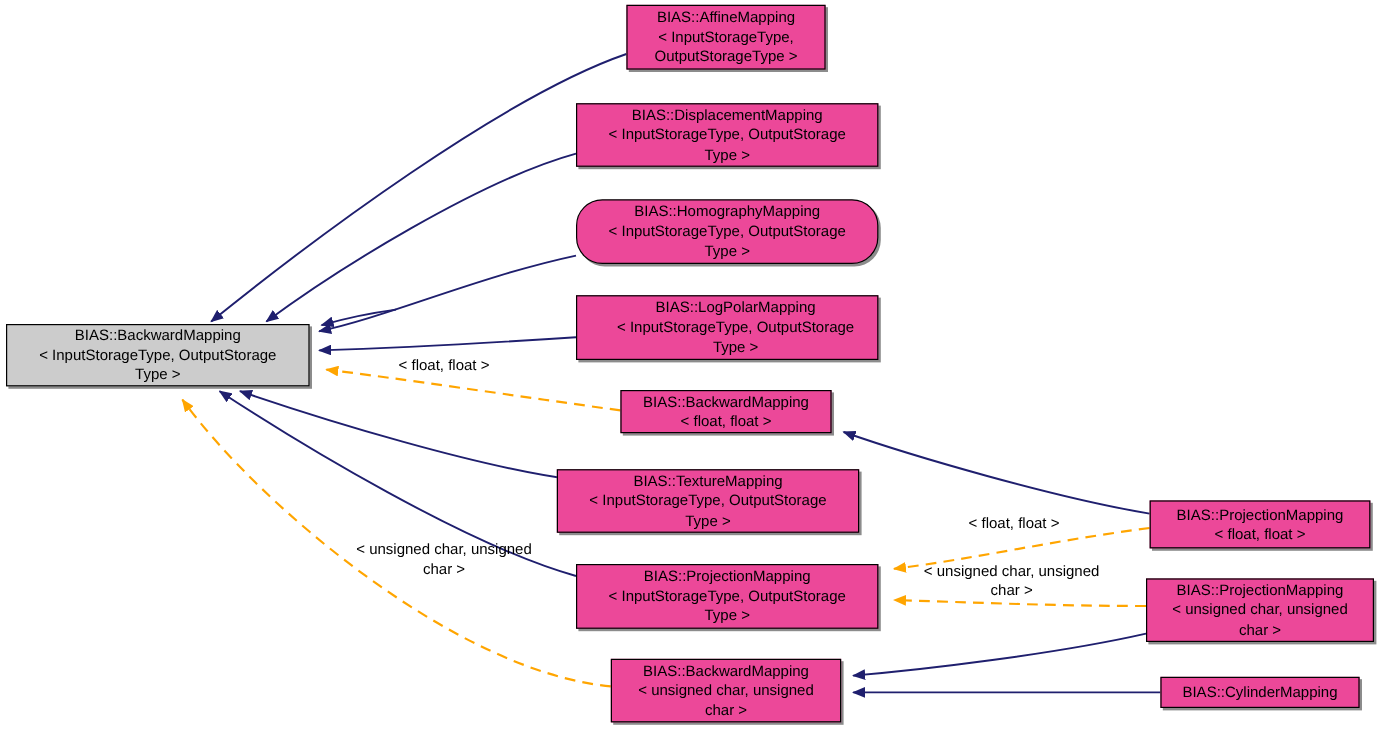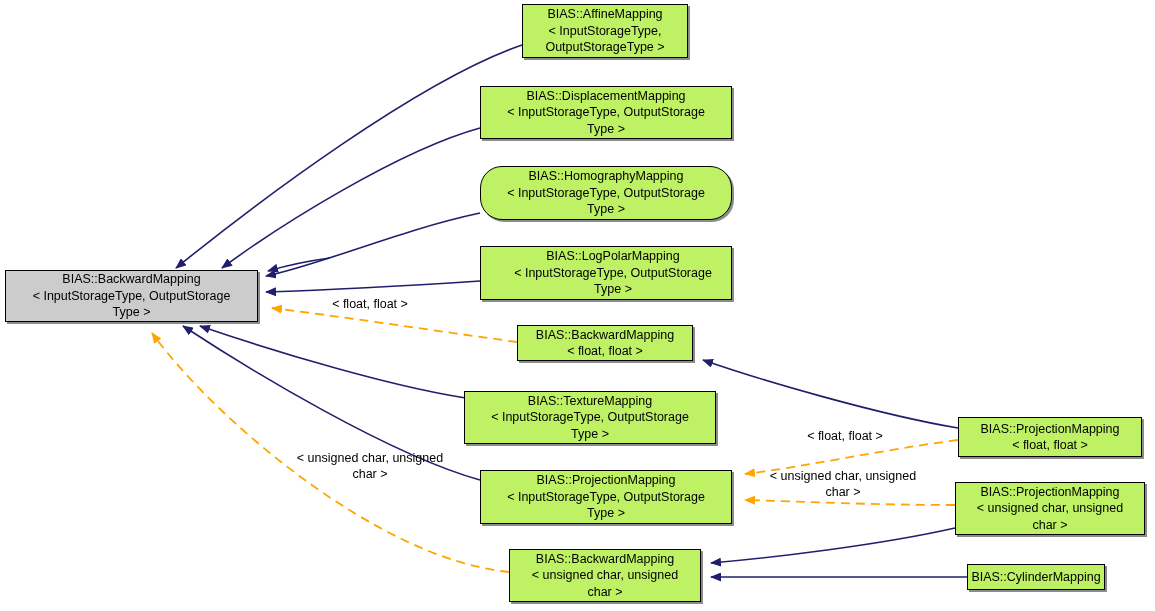--- a/index.html
+++ b/index.html
@@ -19,21 +19,21 @@
   svg#edges {
     position: absolute;
     top: 0; left: 0;
     width: 1155px;
     height: 611px;
   }
   .node {
     position: absolute;
     box-sizing: border-box;
     border: 1px solid #000000;
-    background: #bef264;
+    background: #ec4899;
     color: #000000;
     font-size: 12.5px;
     line-height: 16.5px;
     text-align: center;
     display: flex;
     flex-direction: column;
     align-items: center;
     justify-content: center;
     white-space: pre-line;
     box-shadow: 2px 2px 0 rgba(0,0,0,0.45);
@@ -114,21 +114,21 @@
       <div class="node" style="left: 522px; top: 4px; width: 166px; height: 54px;"><span class="label-line">BIAS::AffineMapping</span><span class="label-line">&lt; InputStorageType,</span><span class="label-line">OutputStorageType &gt;</span></div>
       <div class="node" style="left: 480px; top: 86px; width: 252px; height: 53px; align-items: center;"><span class="label-line">BIAS::DisplacementMapping</span><span class="label-line">&lt; InputStorageType, OutputStorage</span><span class="label-line">Type &gt;</span></div>
       <div class="node" style="left: 480px; top: 166px; width: 252px; height: 54px; border-radius: 22px;"><span class="label-line">BIAS::HomographyMapping</span><span class="label-line">&lt; InputStorageType, OutputStorage</span><span class="label-line">Type &gt;</span></div>
       <div class="node" style="left: 480px; top: 246px; width: 252px; height: 54px; padding-left: 17px;"><span class="label-line">BIAS::LogPolarMapping</span><span class="label-line">&lt; InputStorageType, OutputStorage</span><span class="label-line">Type &gt;</span></div>
       <div class="node" style="left: 517px; top: 325px; width: 176px; height: 36px;"><span class="label-line">BIAS::BackwardMapping</span><span class="label-line">&lt; float, float &gt;</span></div>
       <div class="node" style="left: 464px; top: 391px; width: 252px; height: 53px;"><span class="label-line">BIAS::TextureMapping</span><span class="label-line">&lt; InputStorageType, OutputStorage</span><span class="label-line">Type &gt;</span></div>
       <div class="node" style="left: 480px; top: 470px; width: 252px; height: 54px;"><span class="label-line">BIAS::ProjectionMapping</span><span class="label-line">&lt; InputStorageType, OutputStorage</span><span class="label-line">Type &gt;</span></div>
       <div class="node" style="left: 509px; top: 549px; width: 192px; height: 53px;"><span class="label-line">BIAS::BackwardMapping</span><span class="label-line">&lt; unsigned char, unsigned</span><span class="label-line">char &gt;</span></div>
       <div class="node" style="left: 958px; top: 417px; width: 184px; height: 40px;"><span class="label-line">BIAS::ProjectionMapping</span><span class="label-line">&lt; float, float &gt;</span></div>
       <div class="node" style="left: 955px; top: 482px; width: 190px; height: 53px;"><span class="label-line">BIAS::ProjectionMapping</span><span class="label-line">&lt; unsigned char, unsigned</span><span class="label-line">char &gt;</span></div>
-      <div class="node" style="left: 967px; top: 564px; width: 138px; height: 26px;"><span class="label-line">BIAS::CylinderMapping</span></div>
+      <div class="node" style="left: 967px; top: 564px; width: 166px; height: 26px;"><span class="label-line">BIAS::CylinderMapping</span></div>
     </div>
 
   <div id="labels-layer">
       <div class="edge-label" style="left: 315px; top: 296px; width: 110px;">&lt; float, float &gt;</div>
       <div class="edge-label" style="left: 280px; top: 450px; width: 180px;">&lt; unsigned char, unsigned
 char &gt;</div>
       <div class="edge-label" style="left: 790px; top: 428px; width: 110px;">&lt; float, float &gt;</div>
       <div class="edge-label" style="left: 753px; top: 468px; width: 180px;">&lt; unsigned char, unsigned
 char &gt;</div>
     </div>

